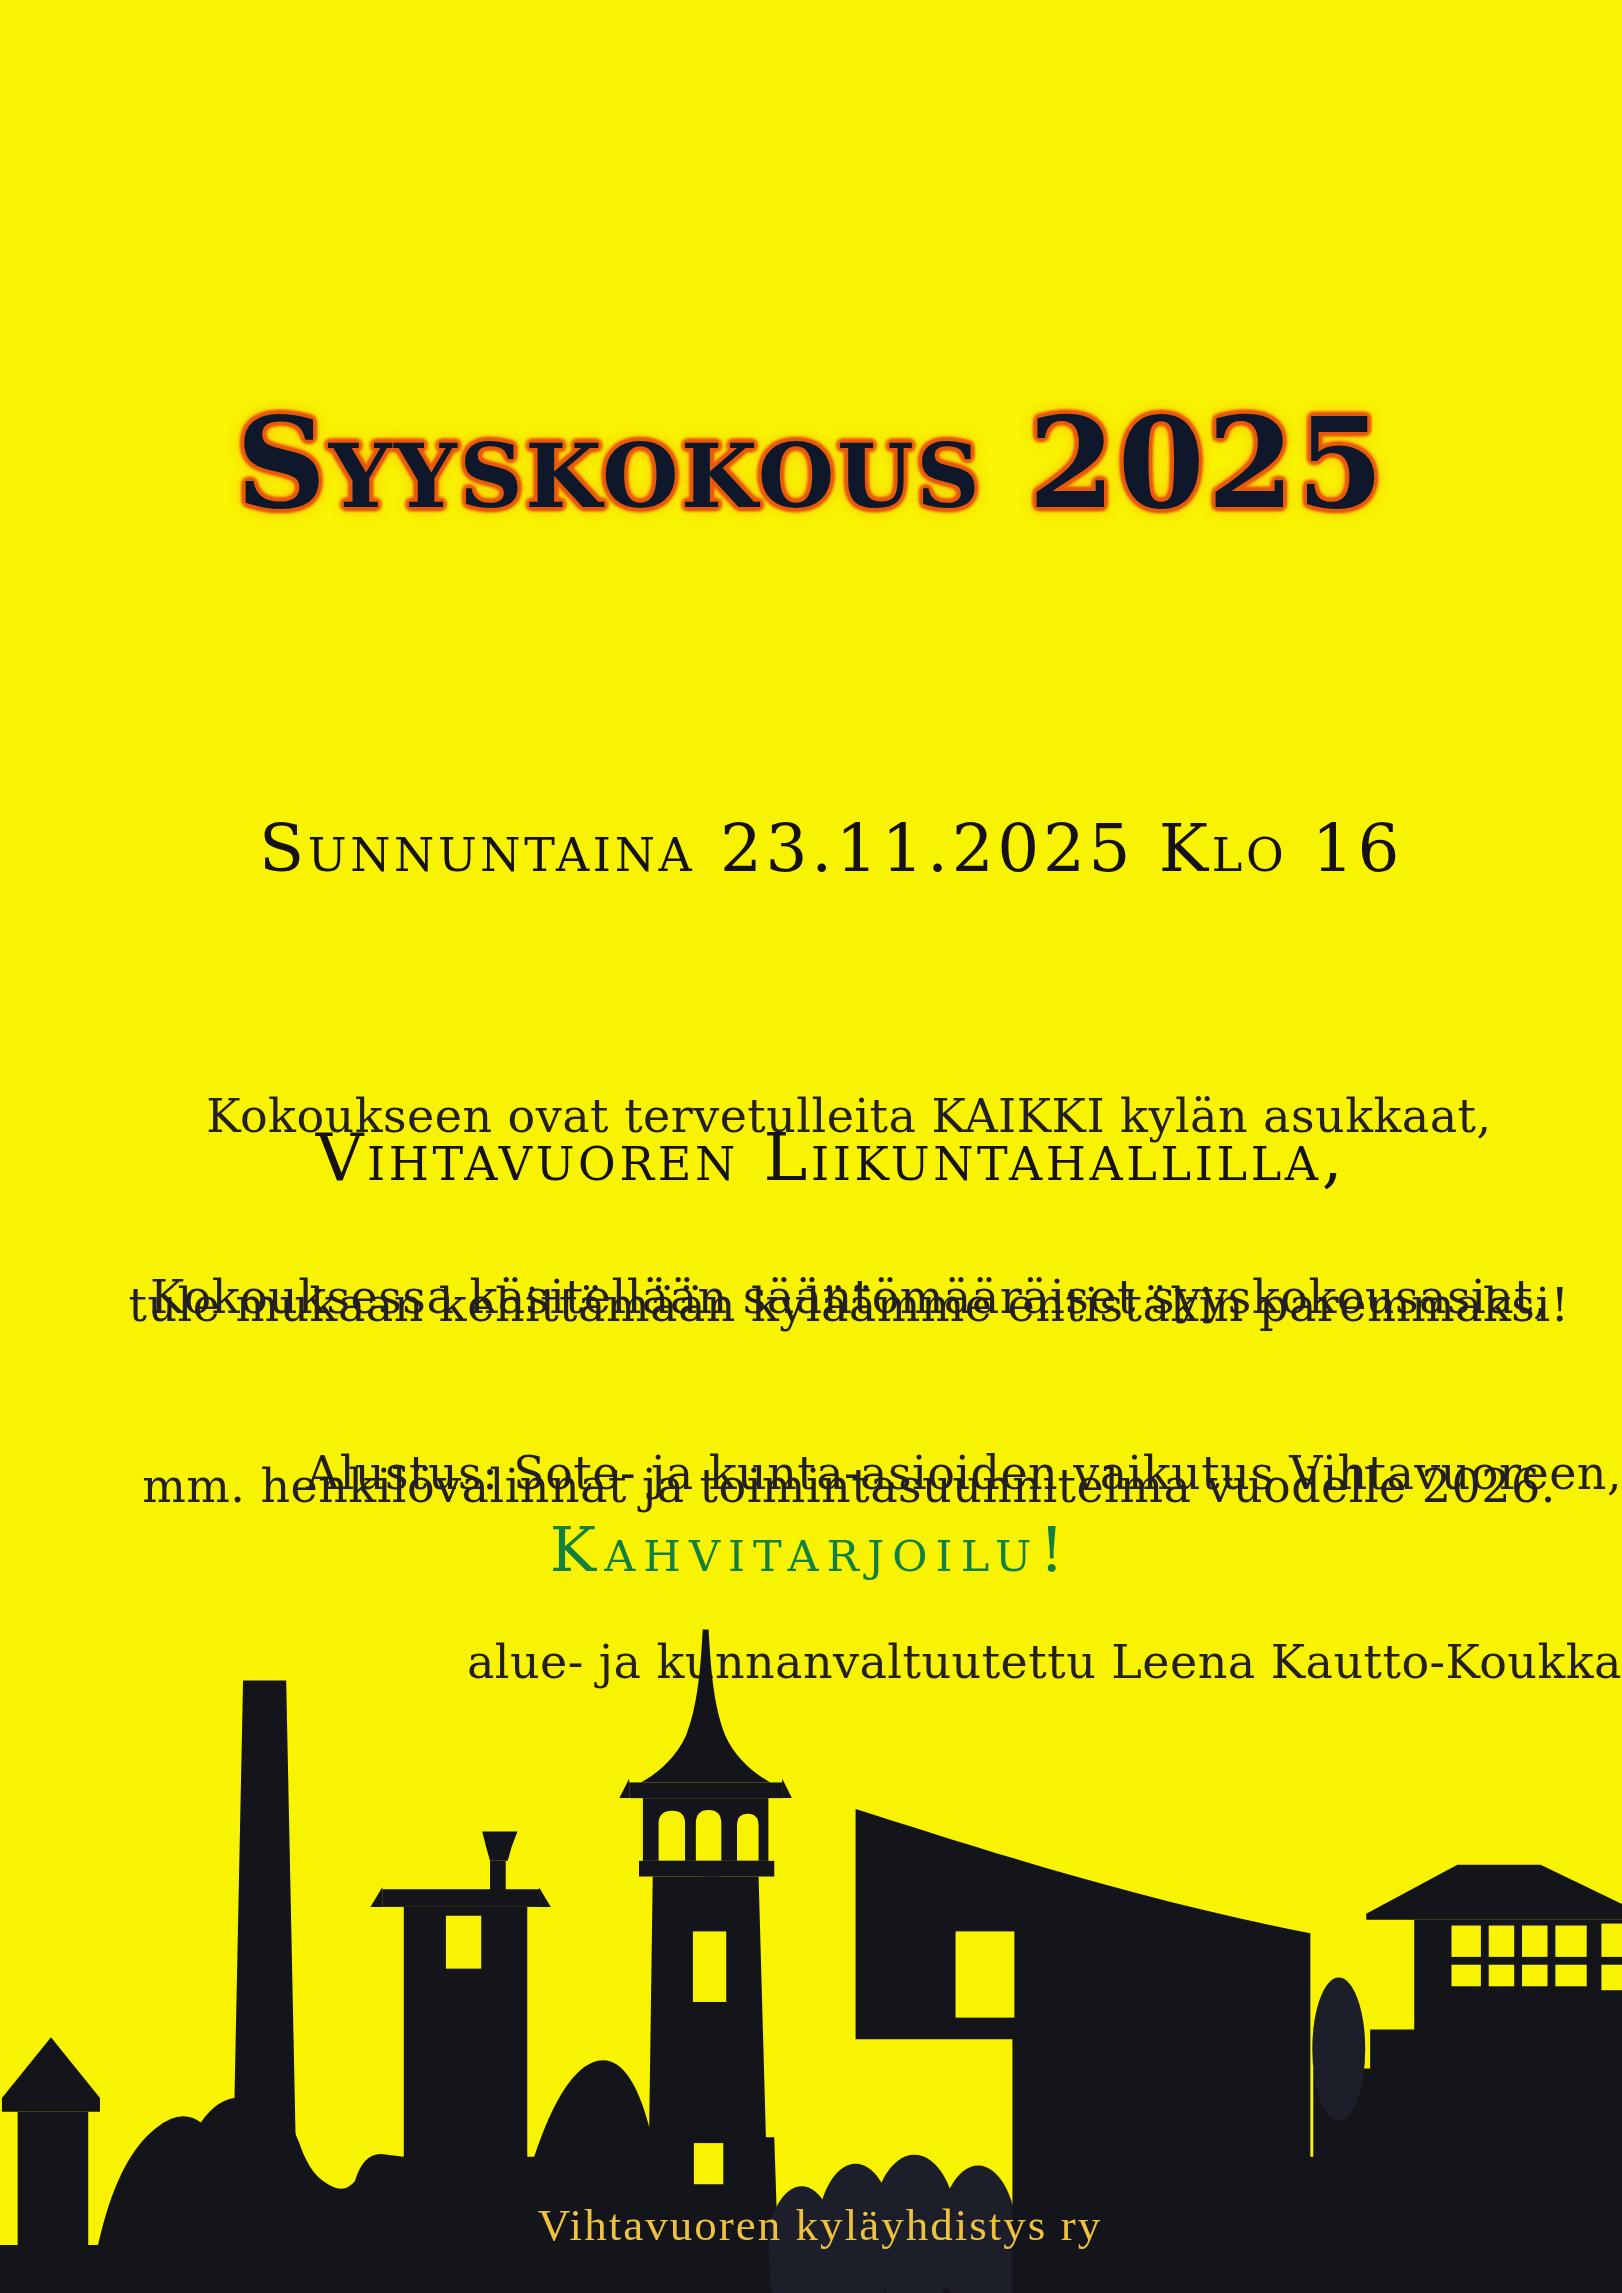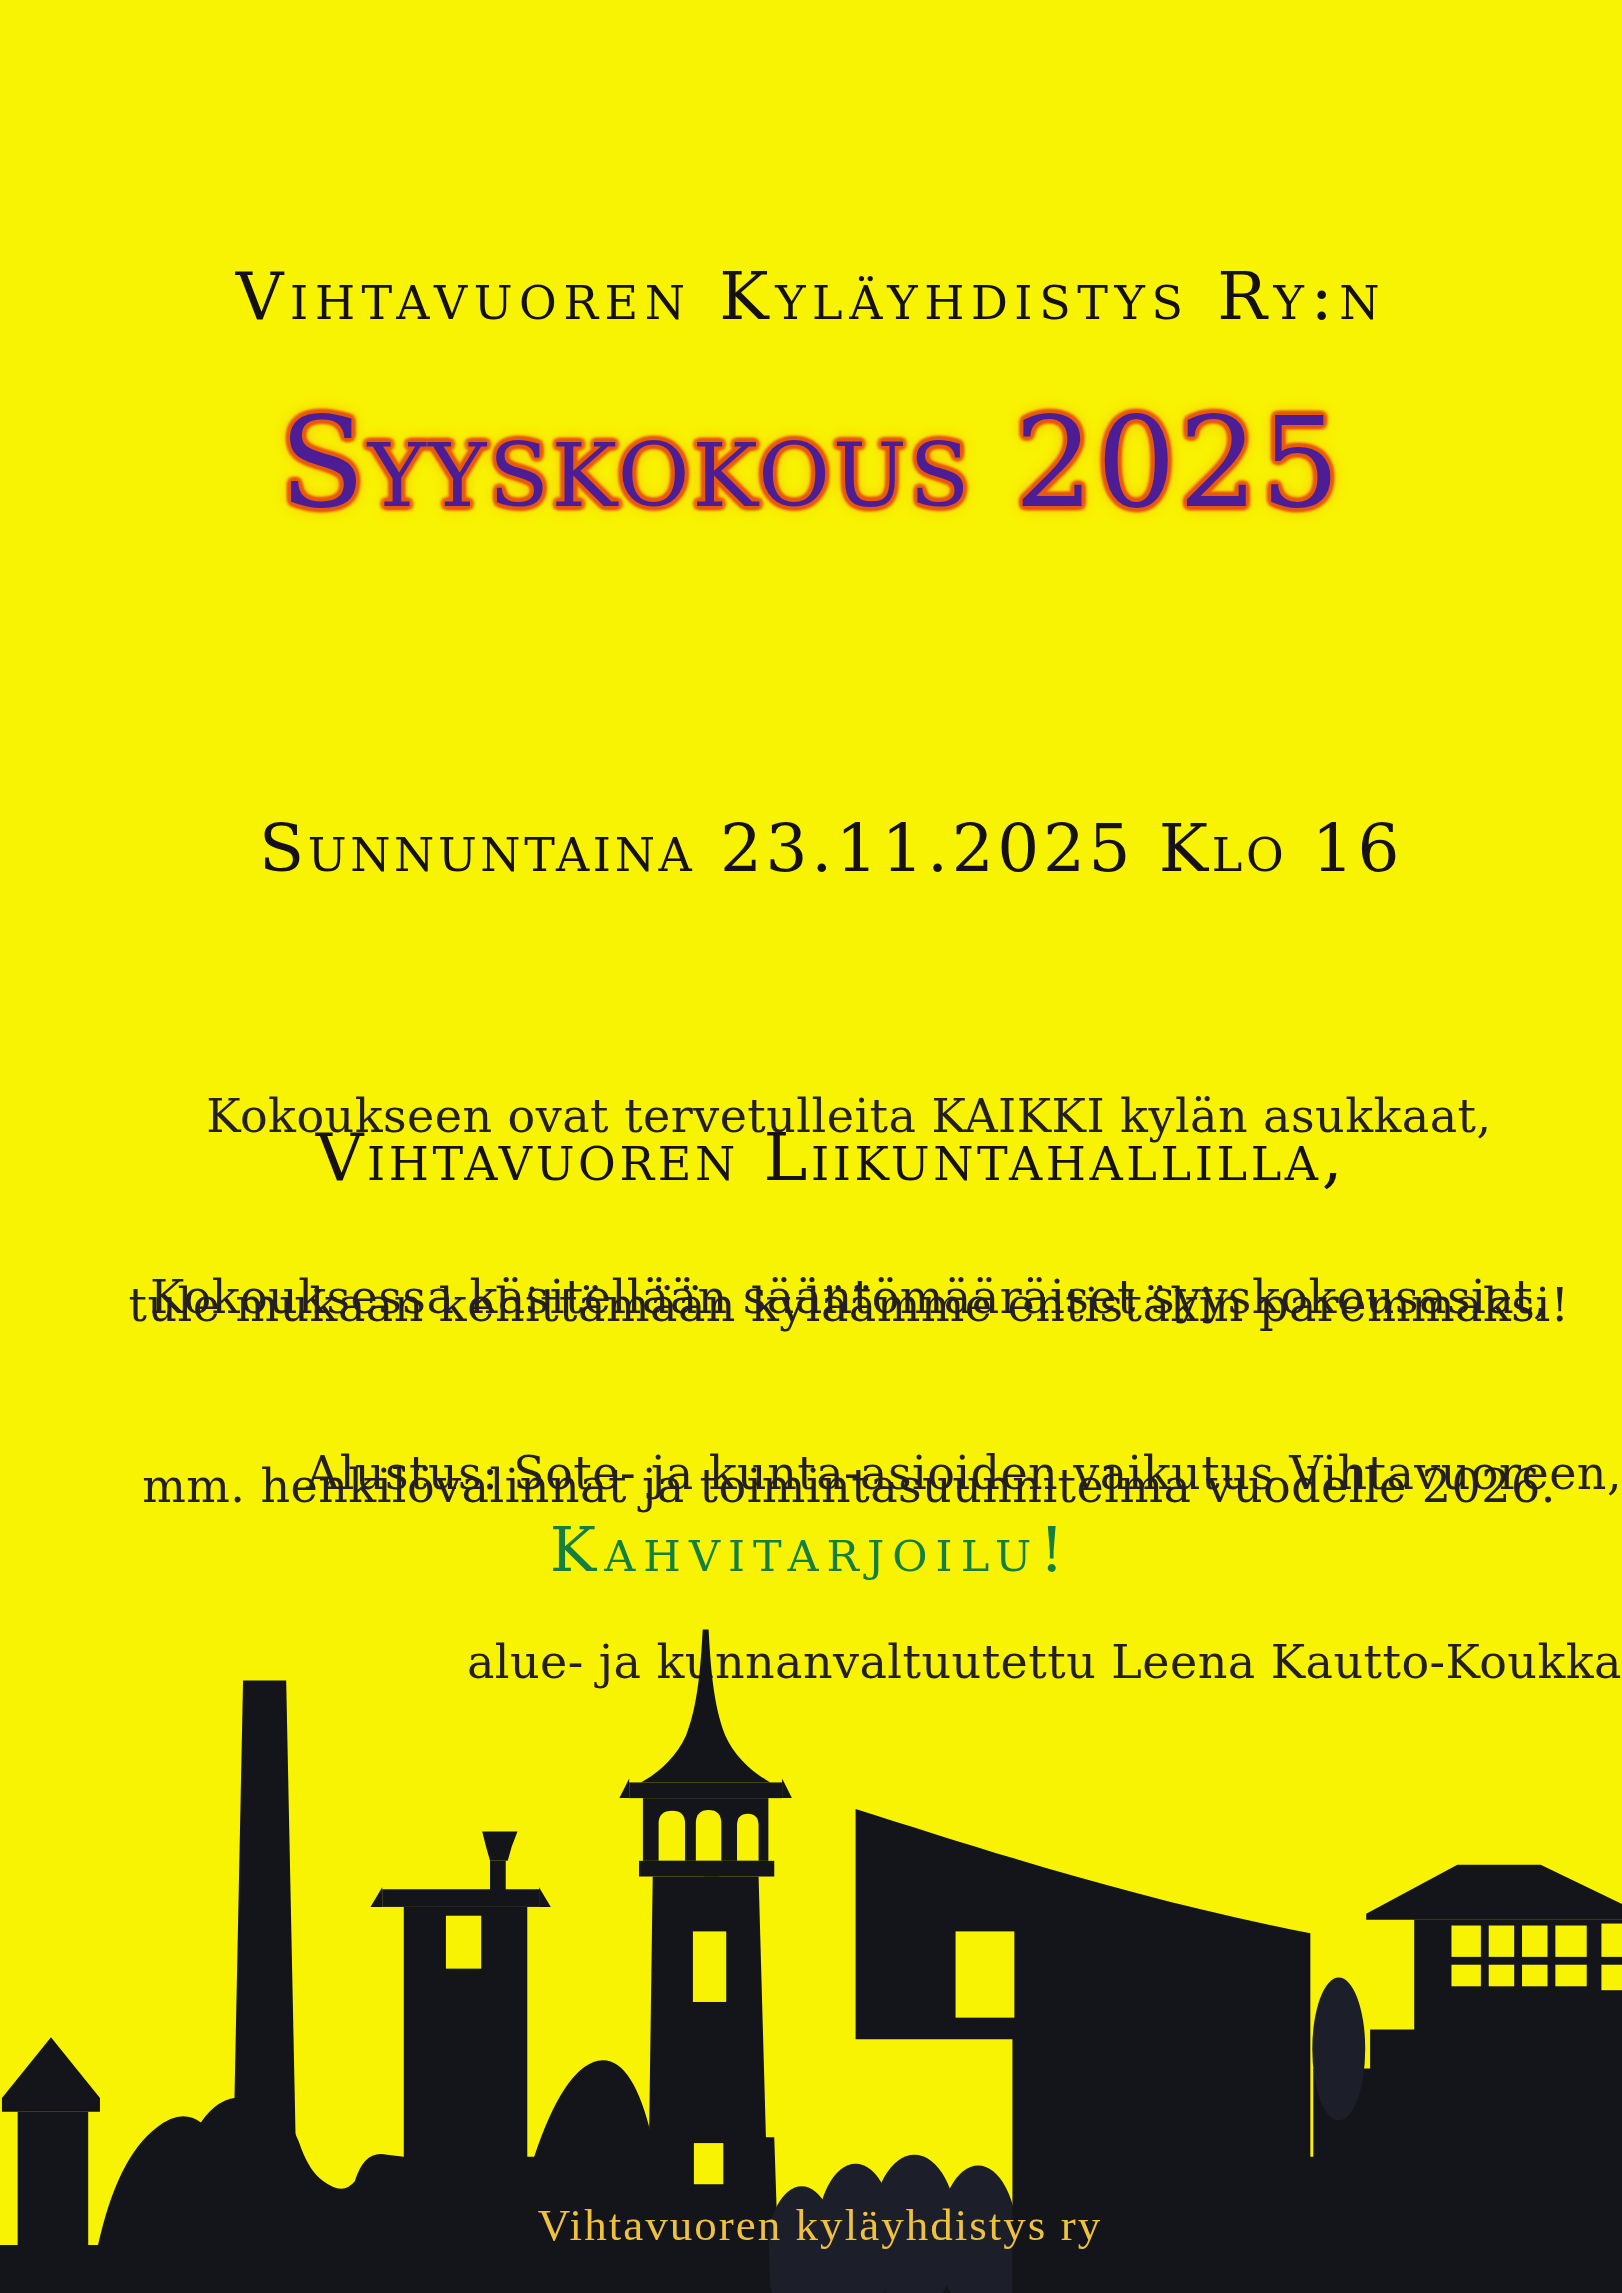--- a/index.html
+++ b/index.html
@@ -25,24 +25,24 @@
   .org-line{
     top:258px;
     font-size:66px;
     font-variant:small-caps;
     letter-spacing:0.10em;
     color:#141013;
   }
   .title{
     top:390px;
     font-size:125px;
-    font-weight:normal;
+    font-weight:bold;
     font-variant:small-caps;
     letter-spacing:0.02em;
-    color:#4c1d95;
+    color:#0f172a;
     text-shadow:
       -3.9px 0 2.9px var(--title-glow),
       3.9px 0 2.9px var(--title-glow),
       0 -3.9px 2.9px var(--title-glow),
       0 3.9px 2.9px var(--title-glow),
       -2.9px -2.9px 2.9px var(--title-glow),
       2.9px 2.9px 2.9px var(--title-glow),
       -2.9px 2.9px 2.9px var(--title-glow),
       2.9px -2.9px 2.9px var(--title-glow),
       0 0 15.7px var(--title-glow-outer);
@@ -84,21 +84,20 @@
     z-index:5;
     padding-left:18px;
   }
   .line{display:block;padding-left:40px;}
 </style>
 </head>
 <body>
 
 <div class="poster">
 
-  <div class="txt org-line">Vihtavuoren Kyläyhdistys Ry:n</div>
 
   <div class="txt title">Syyskokous 2025</div>
 
   <div class="txt when">
     <span class="line">Sunnuntaina 23.11.2025 Klo 16</span>
     <span class="line">Vihtavuoren Liikuntahallilla,</span>
   </div>
 
   <div class="txt para para-welcome">
     <span class="line">Kokoukseen ovat tervetulleita KAIKKI kylän asukkaat,</span>

